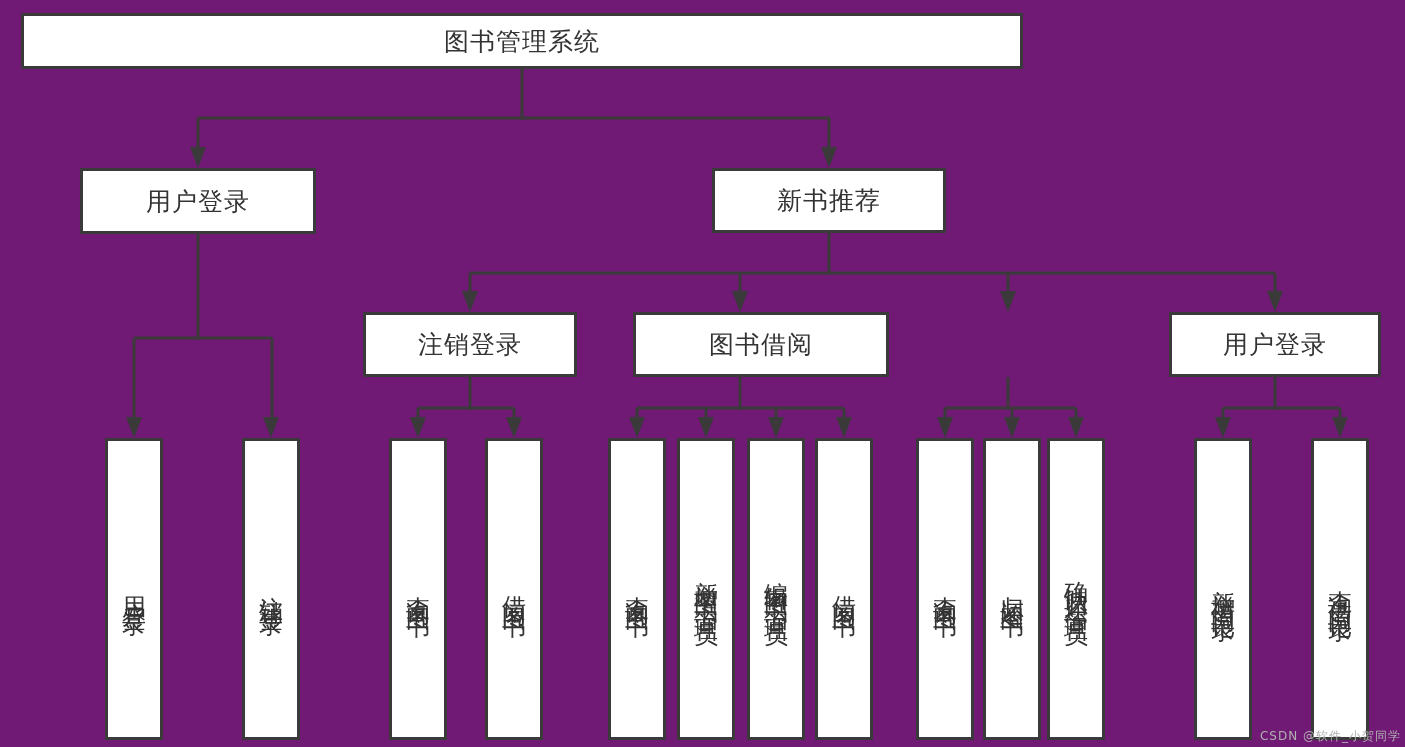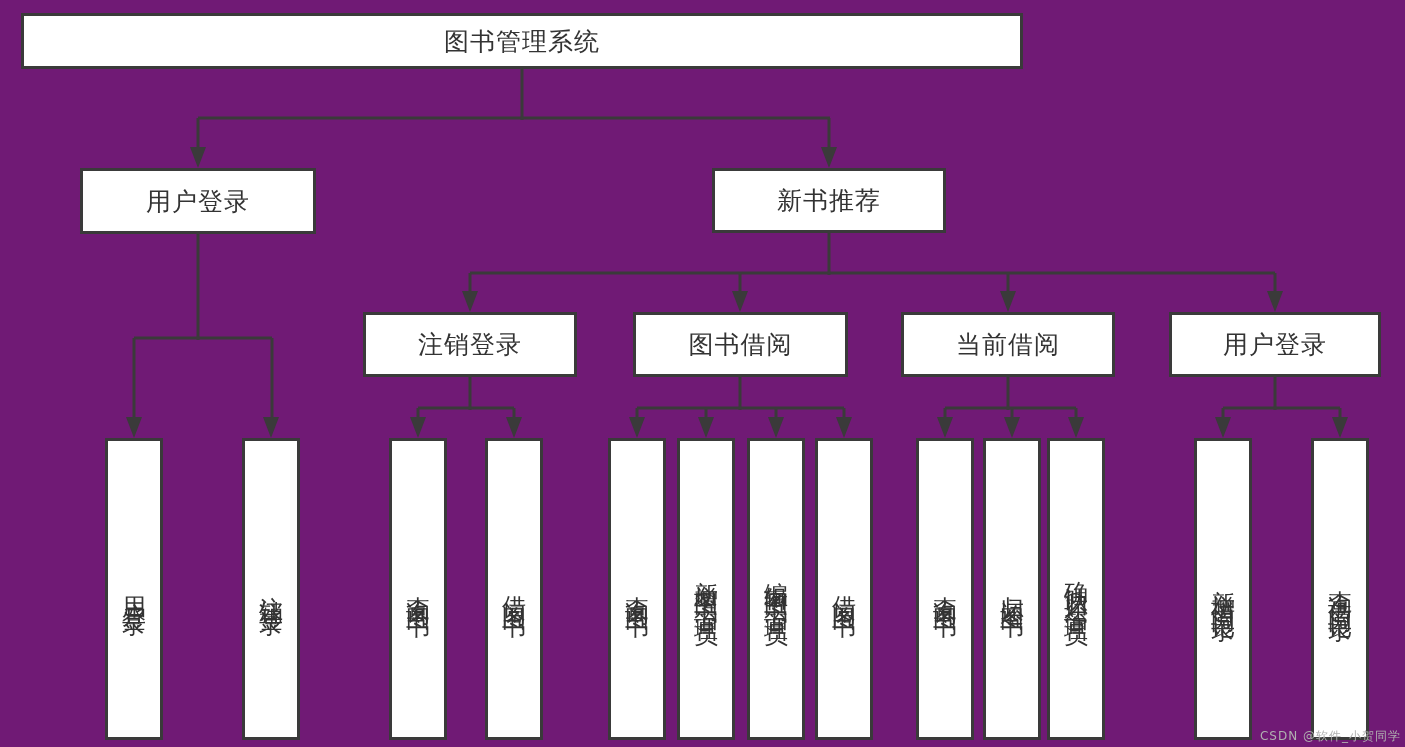--- a/index.html
+++ b/index.html
@@ -83,22 +83,21 @@
       M1215 417 L1231 417 L1223 438 Z
       M1332 417 L1348 417 L1340 438 Z"></path>
   </svg>
 
   <div class="box hbox" style="left:21px;top:13px;width:1002px;height:56px">图书管理系统</div>
 
   <div class="box hbox" style="left:80px;top:168px;width:236px;height:66px">用户登录</div>
   <div class="box hbox" style="left:712px;top:168px;width:234px;height:65px">新书推荐</div>
 
   <div class="box hbox" style="left:363px;top:312px;width:214px;height:65px">注销登录</div>
-  <div class="box hbox" style="left:633px;top:312px;width:215px;height:65px">图书借阅</div>
-  <div class="box hbox" style="left:901px;top:312px;width:214px;height:65px">当前借阅</div>
+  <div class="box hbox" style="left:633px;top:312px;width:256px;height:65px">图书借阅</div>
   <div class="box hbox" style="left:1169px;top:312px;width:212px;height:65px">用户登录</div>
 
   <div class="box vbox" style="left:105px;top:438px;width:58px;height:302px">
     <span>用户登录</span>
   </div>
   <div class="box vbox" style="left:242px;top:438px;width:58px;height:302px">
     <span>注销登录</span>
   </div>
 
   <div class="box vbox" style="left:389px;top:438px;width:58px;height:302px">

